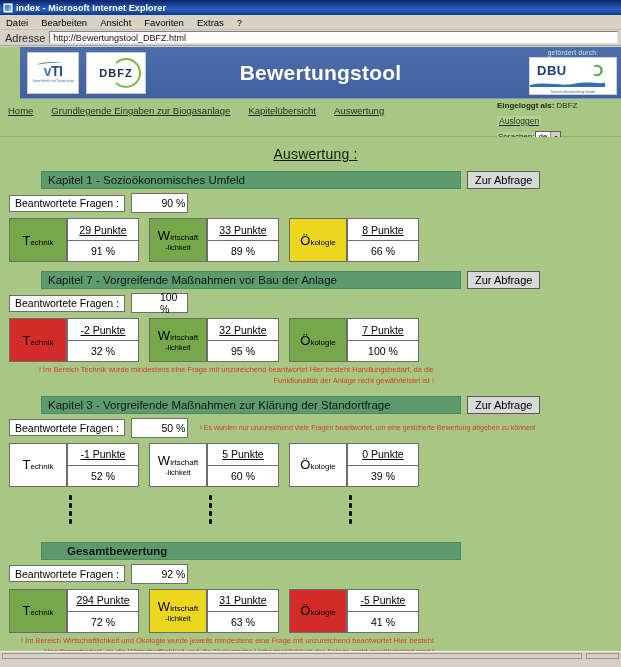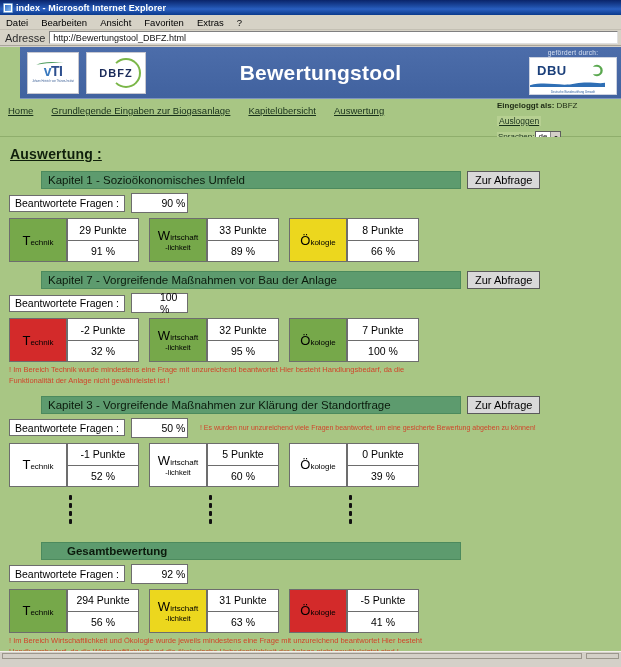--- a/index.html
+++ b/index.html
@@ -104,22 +104,22 @@
   .langsel{
     display:inline-flex;align-items:center;background:#fff;border:1px solid #5d5d5d;
     height:11px;font-size:8px;padding-left:2px;min-width:26px;justify-content:space-between;
   }
   .langsel .arrow{
     width:10px;height:9px;background:#d4d0c8;border-left:1px solid #888;
     display:flex;align-items:center;justify-content:center;font-size:5px;margin:0 0 0 2px;
   }
 
   .content{position:relative;padding:0 0 0 0;background:#a8c684;height:521px;}
-  .h1{font-size:14px;font-weight:bold;color:#10200c;text-decoration:underline;
-      padding:9px 0 0 10px;letter-spacing:.2px;}
+  .h1{font-size:14px;font-weight:normal;color:#10200c;text-decoration:underline;
+      padding:9px 0 0 10px;letter-spacing:.2px;text-align:center;}
 
   .chapter{margin:9px 0 0 0;padding:0 0 0 9px;position:relative;}
   .chapter-head{display:flex;align-items:flex-start;gap:6px;margin-left:32px;}
   .chapter-bar{
     background:#5d9b6e;border:1px solid #4c8a5d;height:18px;
     display:flex;align-items:center;padding-left:6px;
     font-size:11.5px;color:#0b1a0c;width:420px;
   }
   .chapter-bar.total{font-weight:bold;}
   .btn-abfrage{
@@ -147,22 +147,22 @@
   }
   .cat-label .big{font-size:13px;color:#000;}
   .cat-label .sm{font-size:8px;color:#000;}
   .cat-label .l1{display:flex;align-items:baseline;justify-content:center;}
   .cat-label .l2{font-size:7.5px;margin-top:2px;}
   .cat-vals{display:flex;flex-direction:column;width:72px;}
   .cat-pts,.cat-pct{
     height:22px;border:1px solid #6d6d6d;background:#fff;
     display:flex;align-items:center;justify-content:center;font-size:10.5px;color:#000;
   }
-  .cat-pts{border-bottom:none;}
-  .warn-block{font-size:7.5px;color:#d0452b;line-height:1.45;text-align:left;
+  .cat-pts{border-bottom:none;text-decoration:underline;}
+  .warn-block{font-size:7.5px;color:#d0452b;line-height:1.45;text-align:right;
     width:425px;margin-top:3px;}
 
   .dots{display:flex;margin-top:6px;height:40px;}
   .dotcol{width:140px;display:flex;flex-direction:column;align-items:center;gap:3px;
     padding-top:2px;}
   .dotcol i{display:block;width:3px;height:5px;background:#111;border-radius:1px;}
 
   .ie-status{
     position:absolute;left:0;bottom:0;width:621px;height:8px;background:#d4d0c8;
     border-top:1px solid #f2f0ea;
@@ -434,21 +434,21 @@
             <div class="cats">
               <div class="cat">
                 <div class="cat-label" style="background: rgb(118, 168, 74);">
                   <div class="l1">
                     <span class="big">T</span>
                     <span class="sm">echnik</span>
                   </div>
                 </div>
                 <div class="cat-vals">
                   <div class="cat-pts">294 Punkte</div>
-                  <div class="cat-pct">56 %</div>
+                  <div class="cat-pct">72 %</div>
                 </div>
               </div>
               <div class="cat">
                 <div class="cat-label" style="background: rgb(236, 215, 30);">
                   <div class="l1">
                     <span class="big">W</span>
                     <span class="sm">irtschaft</span>
                   </div>
                   <div class="l2">-lichkeit</div>
                 </div>

